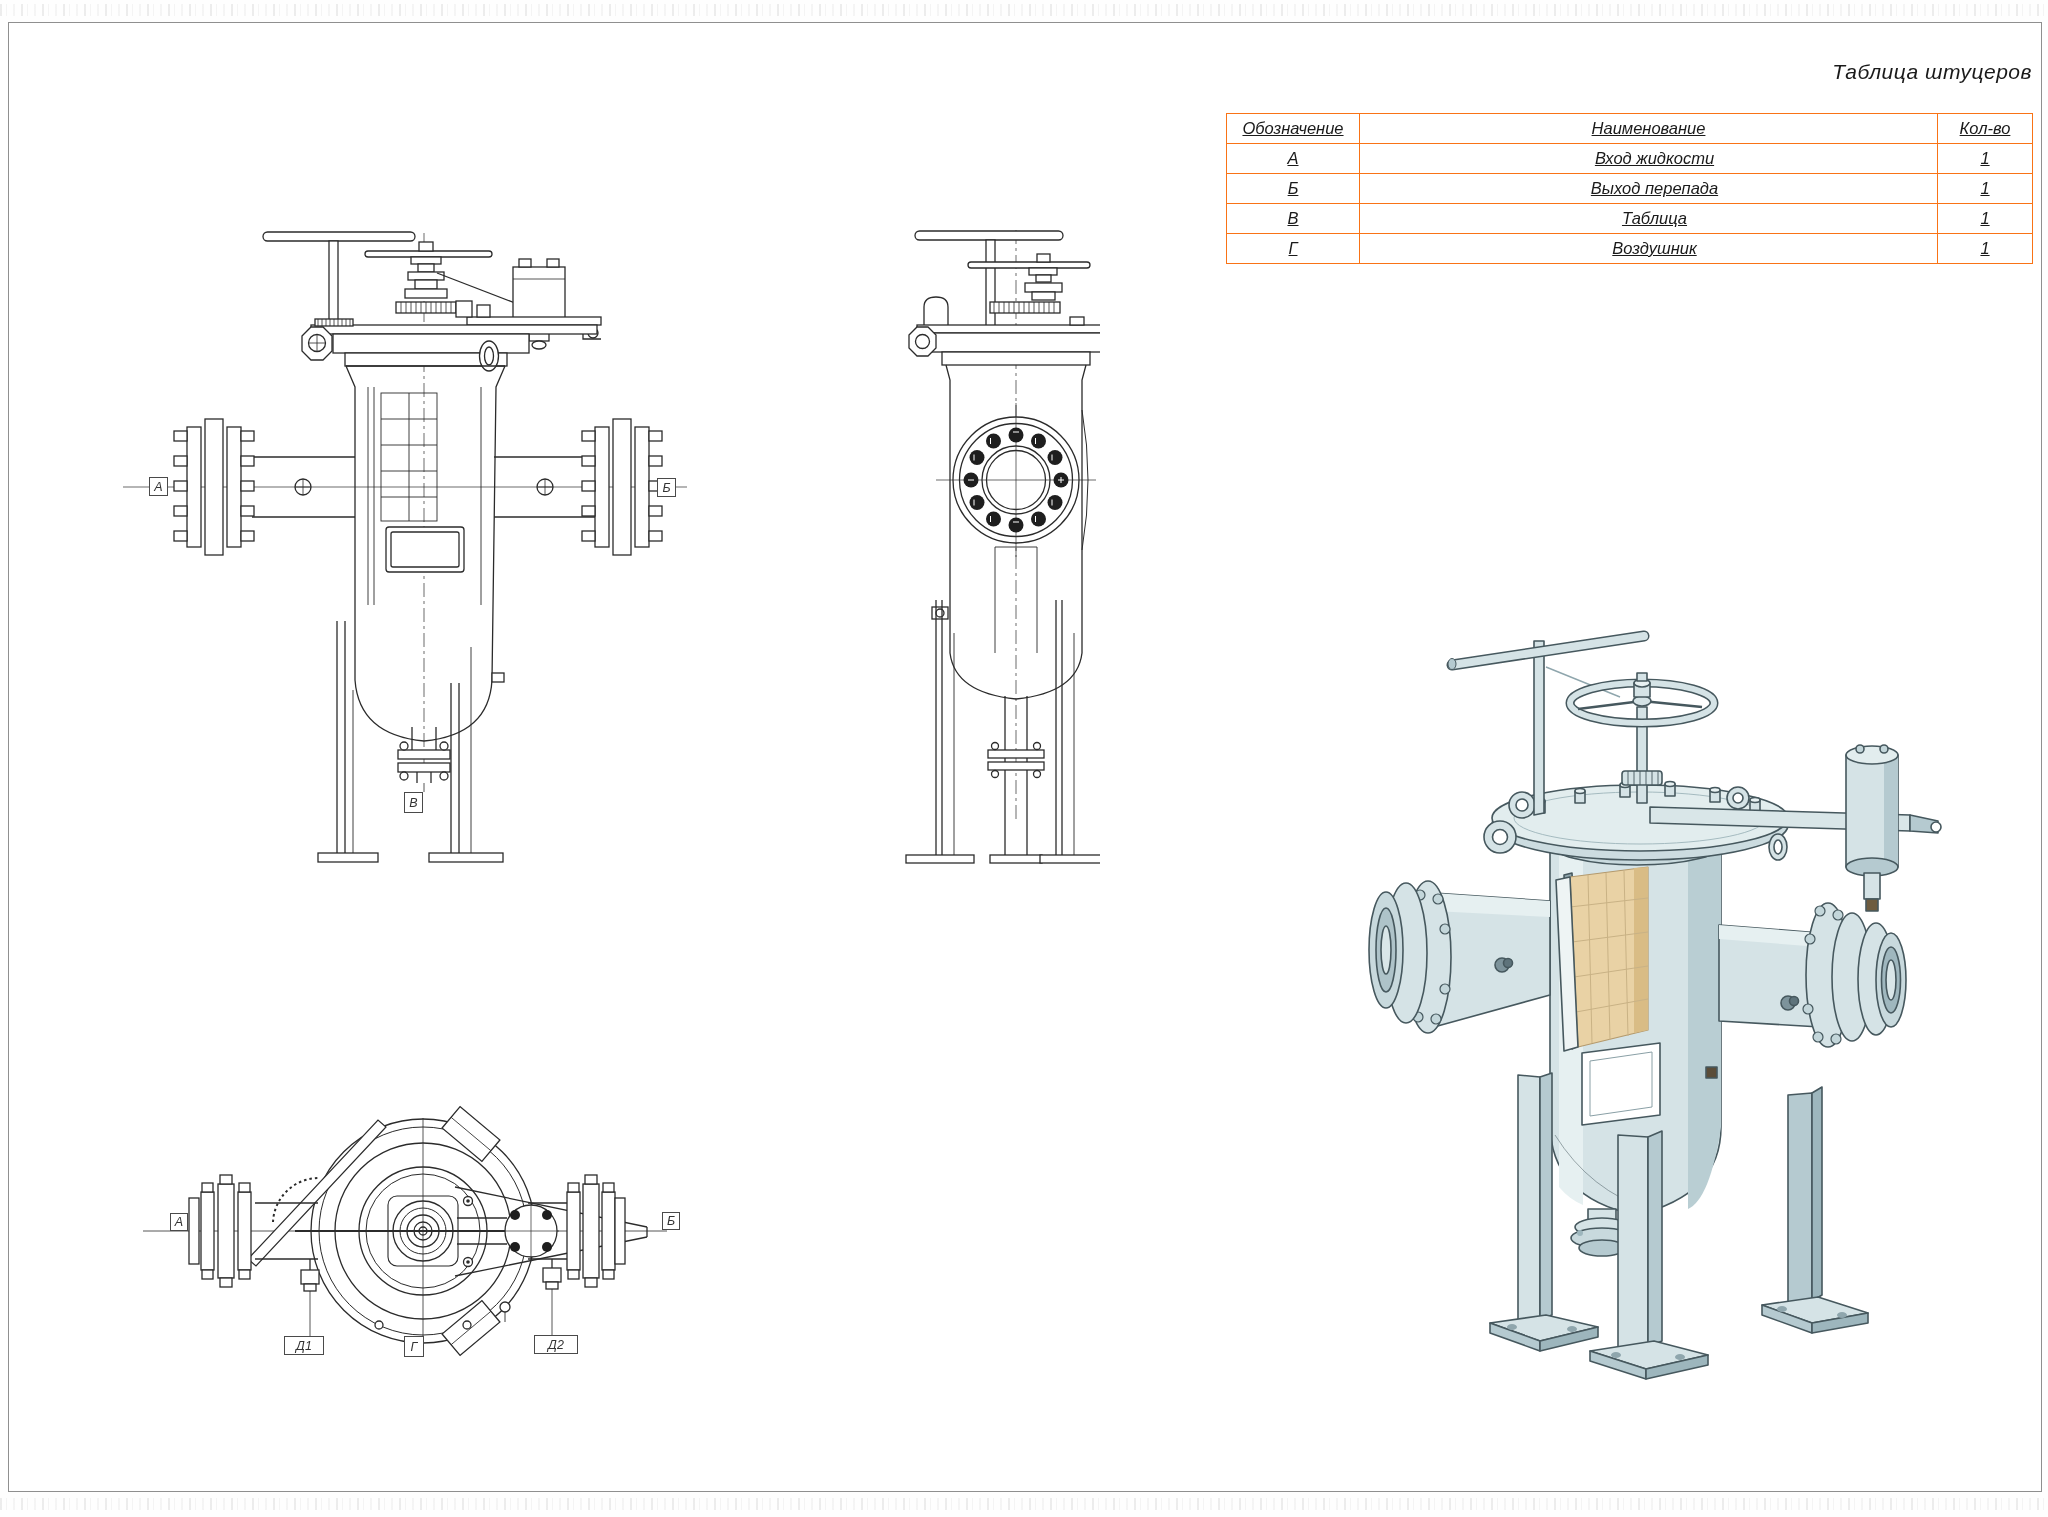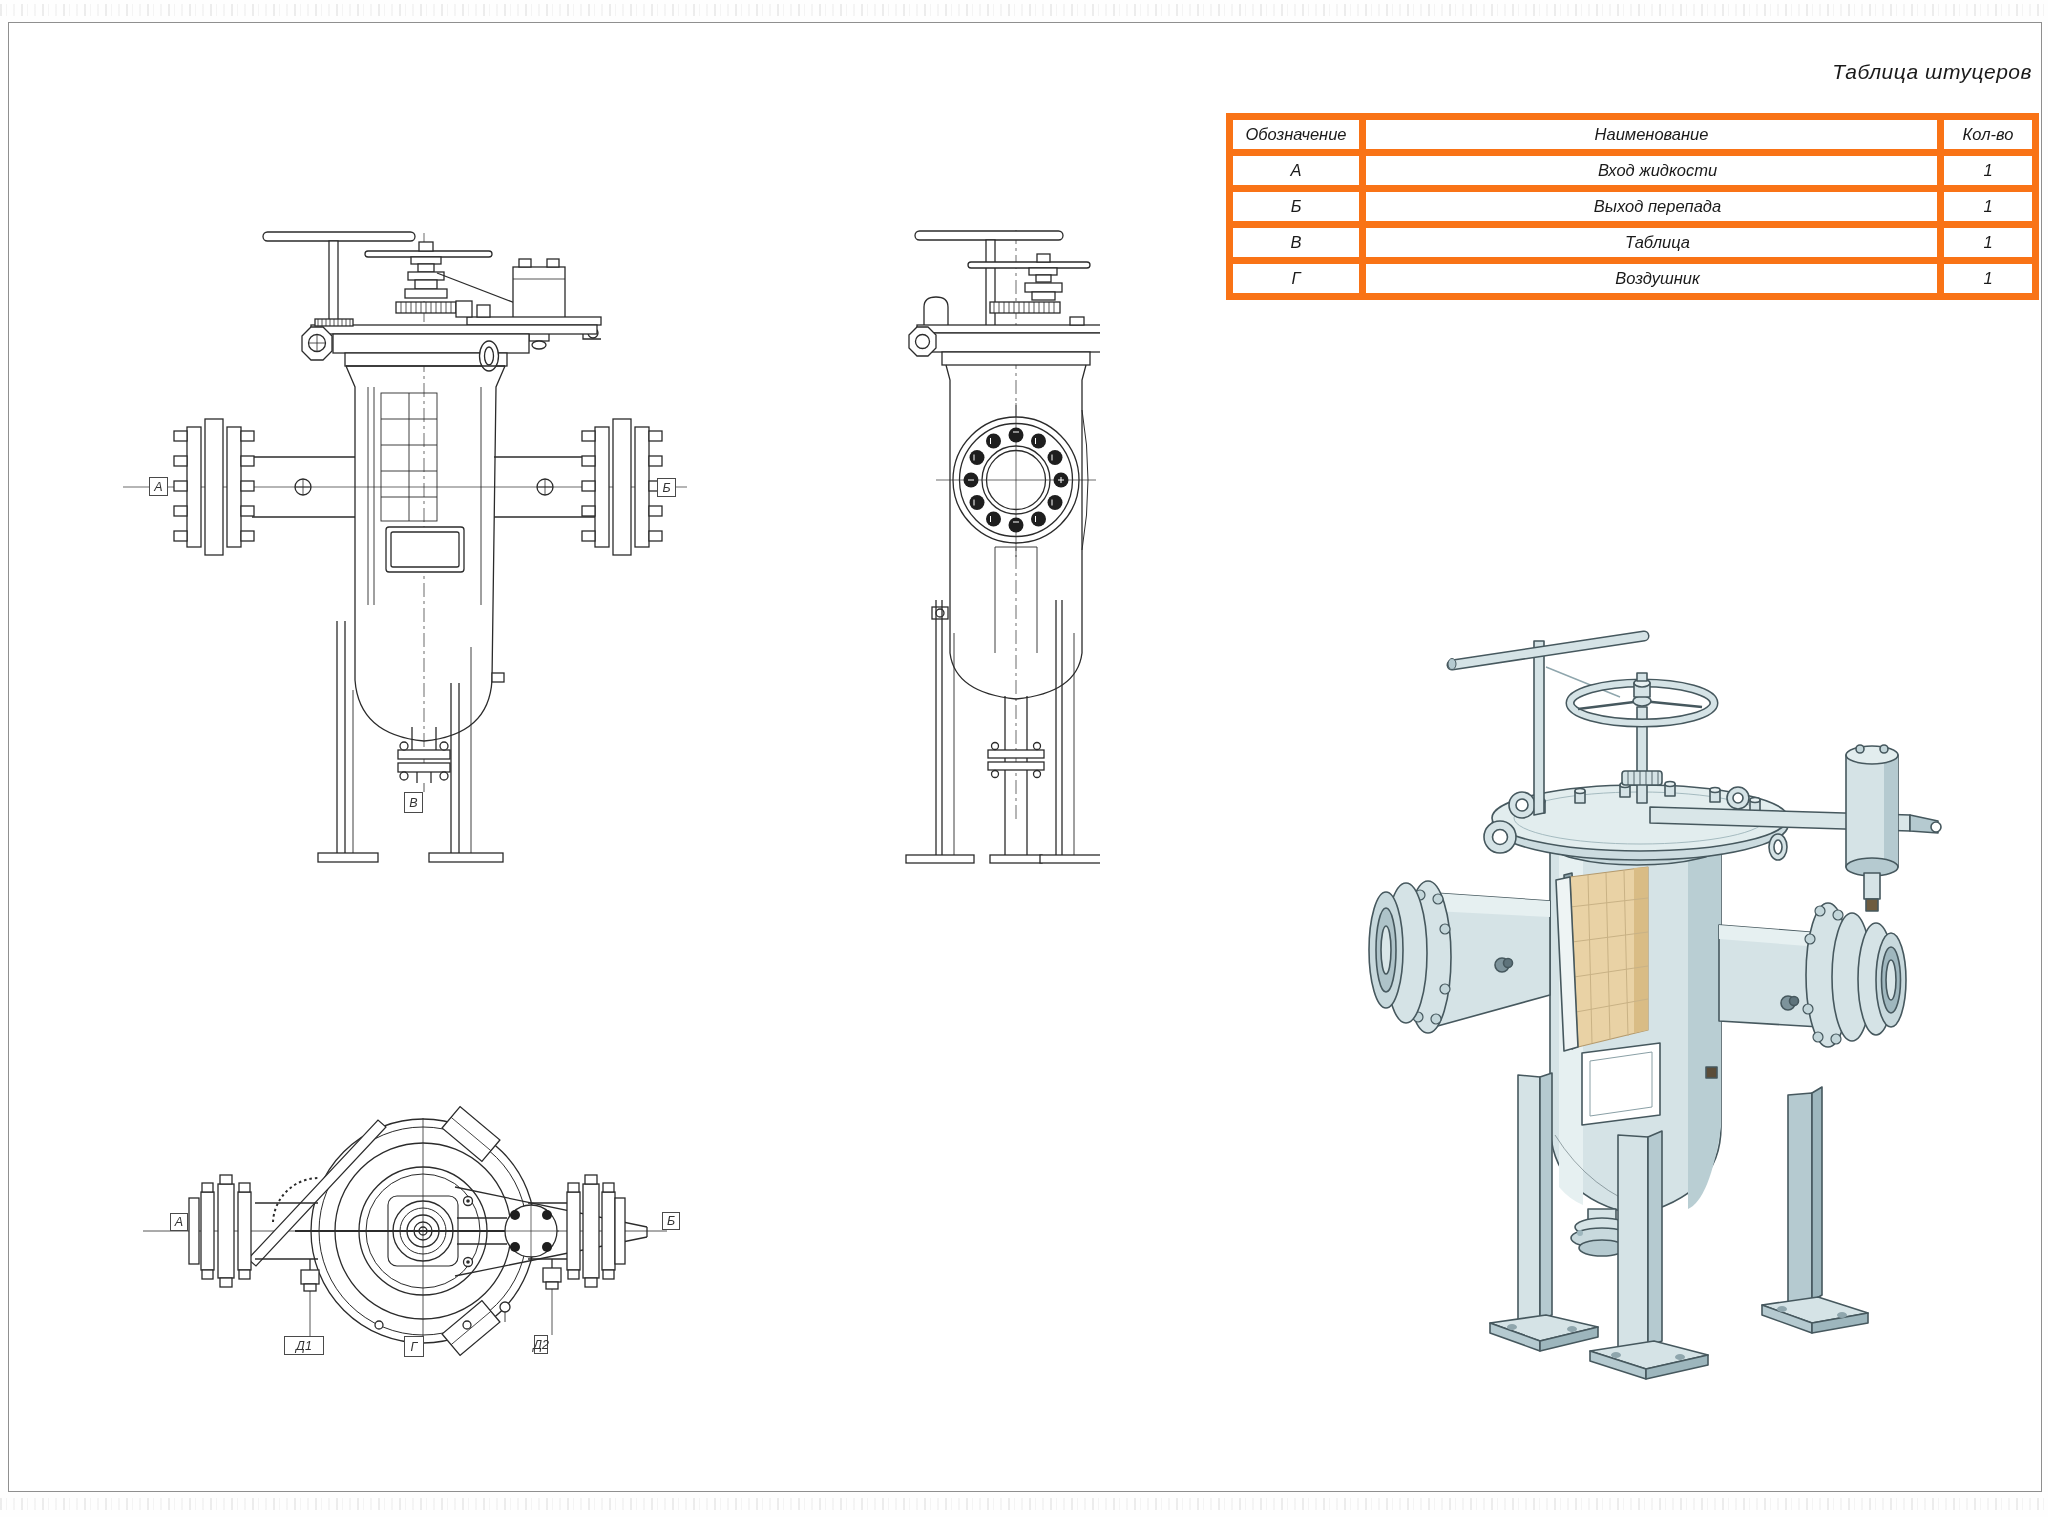--- a/index.html
+++ b/index.html
@@ -7,22 +7,22 @@
          font-family:"Liberation Sans",sans-serif;color:#1a1a1a;}
   .noise{position:absolute;left:0;right:0;height:12px;opacity:.35;
          background:repeating-linear-gradient(90deg,rgba(110,110,110,.35) 0 2px,transparent 2px 6px,
                     rgba(140,140,140,.25) 6px 7px,transparent 7px 13px,rgba(120,120,120,.2) 13px 15px,transparent 15px 21px);}
   #sheet-border{position:absolute;left:8px;top:22px;width:2032px;height:1468px;
                 border:1.5px solid #8f8f8f;background:#fff;}
   #table-title{position:absolute;left:1226px;top:60px;width:806px;text-align:right;
                font-style:italic;font-size:21px;letter-spacing:.5px;}
   #nozzle-table{position:absolute;left:1226px;top:113px;width:806px;border-collapse:collapse;
                 table-layout:fixed;font-style:italic;font-size:16.5px;}
-  #nozzle-table td{border:7px solid #f97316;height:29px;padding:0;vertical-align:middle;
-                   white-space:nowrap;overflow:hidden;}
+  #nozzle-table td{border:1px solid #f97316;height:29px;padding:0;vertical-align:middle;
+                   white-space:nowrap;overflow:hidden;text-decoration:underline;}
   #nozzle-table .c{text-align:center;}
   #nozzle-table .l{text-align:center;padding-left:12px;}
   .view{position:absolute;}
   .view svg{display:block;width:100%;height:100%;}
   .lbl{position:absolute;box-sizing:border-box;border:1.2px solid #4a4a4a;background:#fff;
        font-style:italic;font-size:12.5px;color:#333;display:flex;align-items:center;justify-content:center;}
 </style>
 </head>
 <body>
 
@@ -597,14 +597,14 @@
   </svg>
   </div>
 
   <div class="lbl" style="left:149px;top:477px;width:19px;height:19px">А</div>
   <div class="lbl" style="left:657px;top:478px;width:19px;height:19px">Б</div>
   <div class="lbl" style="left:404px;top:792px;width:19px;height:21px">В</div>
   <div class="lbl" style="left:170px;top:1213px;width:18px;height:18px">А</div>
   <div class="lbl" style="left:662px;top:1212px;width:18px;height:18px">Б</div>
   <div class="lbl" style="left:284px;top:1336px;width:40px;height:19px">Д1</div>
   <div class="lbl" style="left:404px;top:1336px;width:20px;height:21px">Г</div>
-  <div class="lbl" style="left:534px;top:1335px;width:14px;height:19px">Д2</div>
+  <div class="lbl" style="left:534px;top:1335px;width:44px;height:19px">Д2</div>
 </div>
 
 </body></html>

